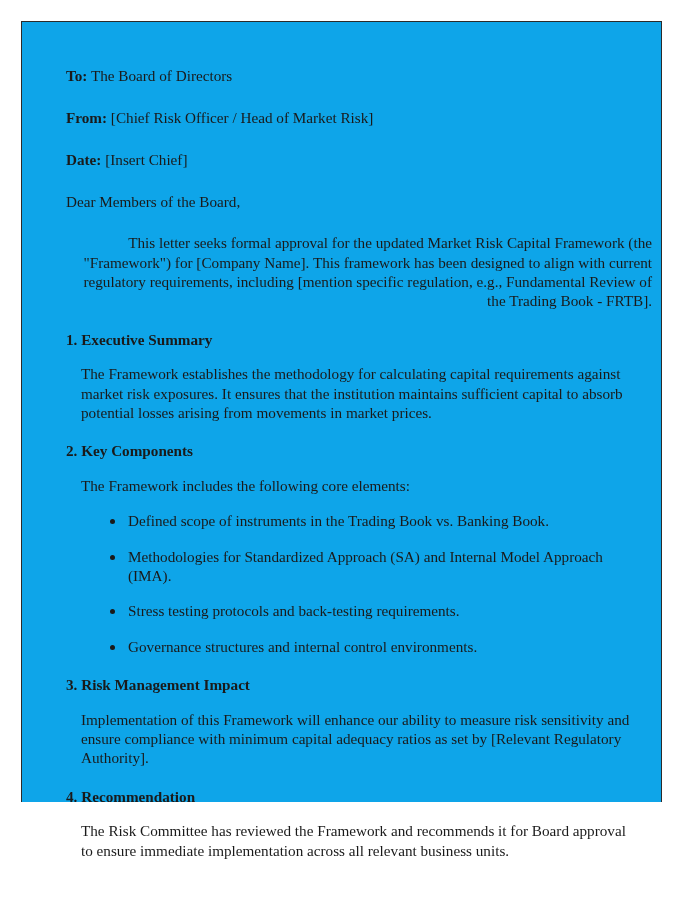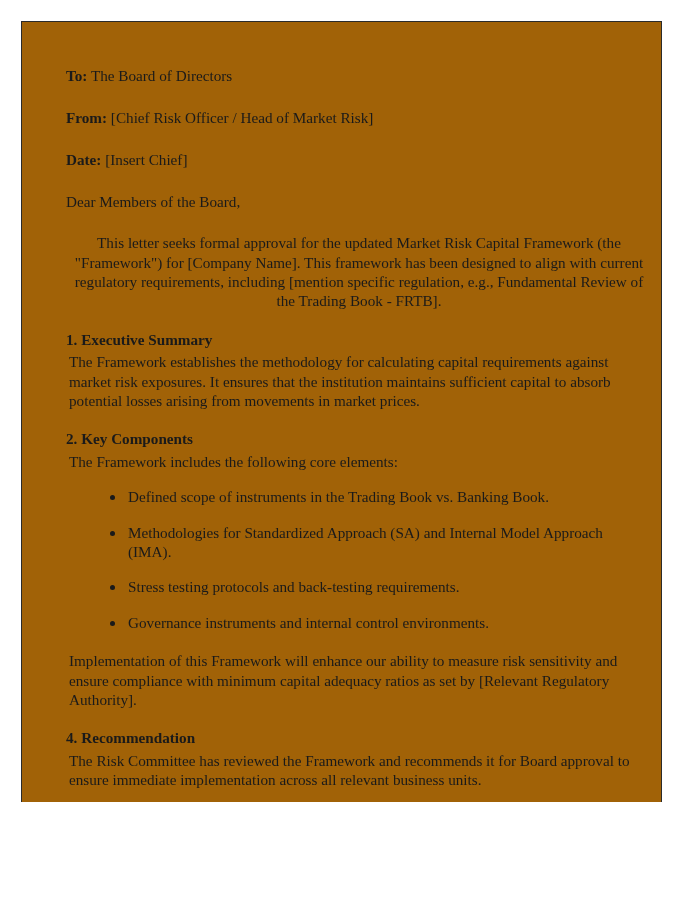--- a/index.html
+++ b/index.html
@@ -20,21 +20,21 @@
     position: absolute;
     left: 21px;
     top: 21px;
     width: 641px;
     height: 781px;
     border-left: 1.6px solid #2b2b2b;
     border-right: 1.6px solid #2b2b2b;
     border-top: 1.6px solid #2b2b2b;
     border-bottom: none;
     box-sizing: border-box;
-    background: #a16207;
+    background: #0ea5e9;
   }
 
   #doc-body {
     position: absolute;
     left: 44px;
     top: 44px;
     width: 586px;
     font-size: 15.2px;
     line-height: 19.4px;
   }
@@ -45,32 +45,32 @@
   .meta-label {
     font-weight: bold;
   }
 
   .salutation {
     margin: 0 0 22px 0;
   }
 
   .para {
     margin: 16px 0 19px 0;
-    text-align: center;
+    text-align: right;
   }
 
   .section {
     margin: 0 0 19px 0;
   }
   .section-heading {
     font-weight: bold;
     margin: 0;
   }
   .section-body {
-    margin: 3px;
+    margin: 15px;
   }
 
   ul.bullets {
     margin: 8px 0 0 0;
     padding-left: 44px;
     list-style-type: disc;
   }
   ul.bullets li {
     margin: 16px;
     padding-left: 2px;
@@ -116,25 +116,26 @@
       <p class="section-body">The Framework establishes the methodology for calculating capital requirements against market risk exposures. It ensures that the institution maintains sufficient capital to absorb potential losses arising from movements in market prices.</p>
     </div>
 
     <div class="section">
       <p class="section-heading">2. Key Components</p>
       <p class="section-body">The Framework includes the following core elements:</p>
       <ul class="bullets">
         <li>Defined scope of instruments in the Trading Book vs. Banking Book.</li>
         <li>Methodologies for Standardized Approach (SA) and Internal Model Approach (IMA).</li>
         <li>Stress testing protocols and back-testing requirements.</li>
-        <li>Governance instruments and internal control environments.</li>
+        <li>Governance structures and internal control environments.</li>
       </ul>
     </div>
 
     <div class="section">
+      <p class="section-heading">3. Risk Management Impact</p>
       <p class="section-body">Implementation of this Framework will enhance our ability to measure risk sensitivity and ensure compliance with minimum capital adequacy ratios as set by [Relevant Regulatory Authority].</p>
     </div>
 
     <div class="section">
       <p class="section-heading">4. Recommendation</p>
       <p class="section-body">The Risk Committee has reviewed the Framework and recommends it for Board approval to ensure immediate implementation across all relevant business units.</p>
     </div>
 
     <div class="section">
     </div>

